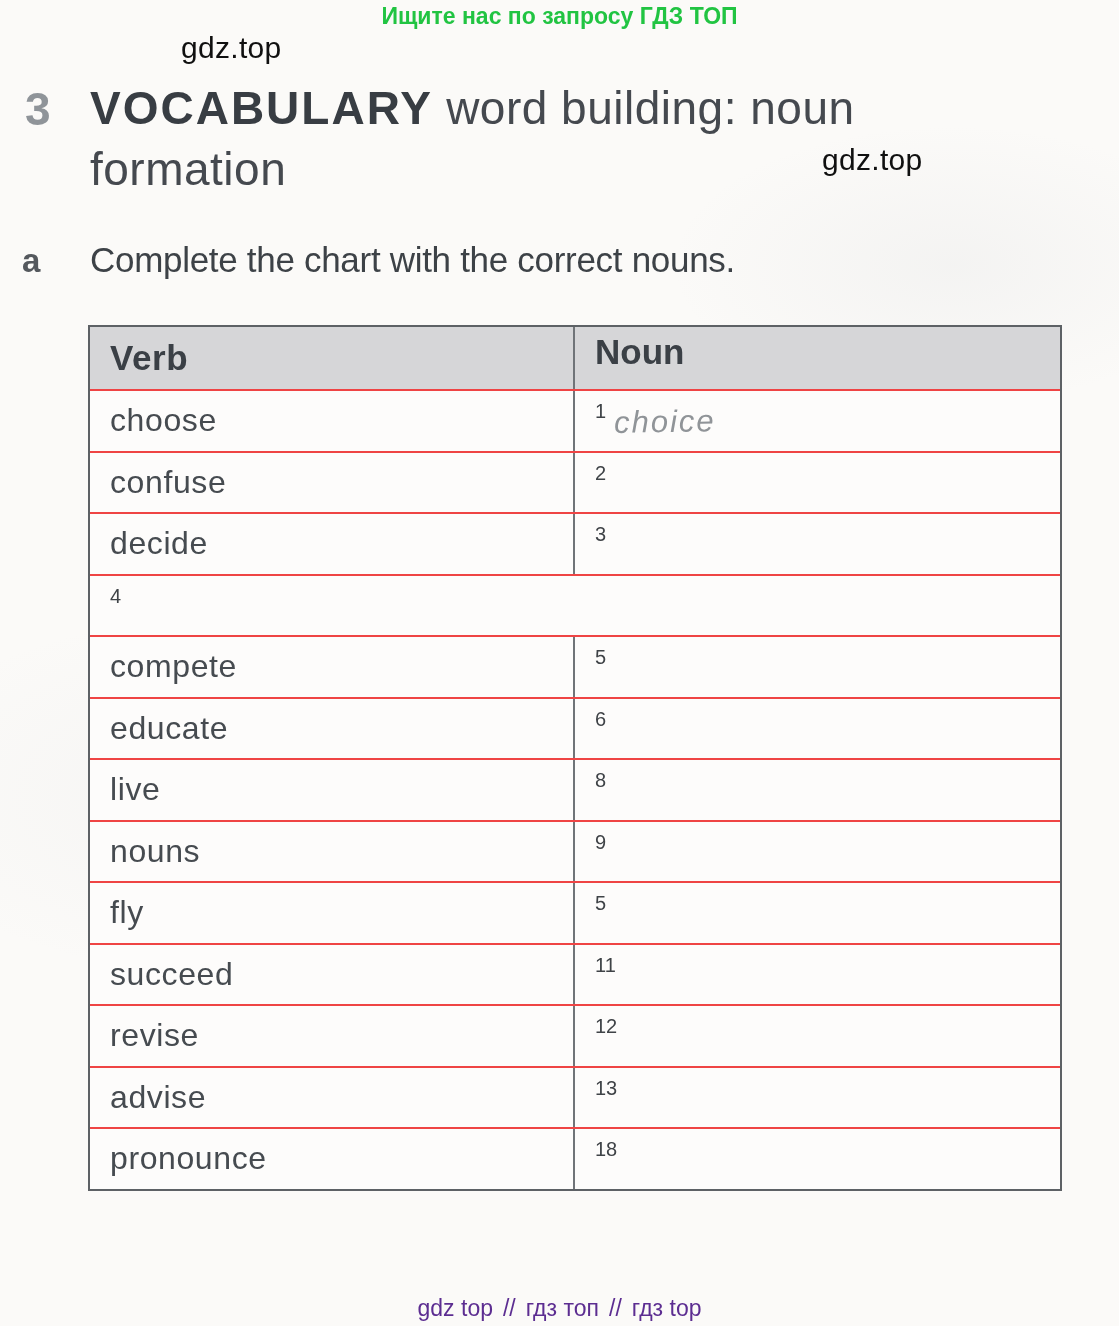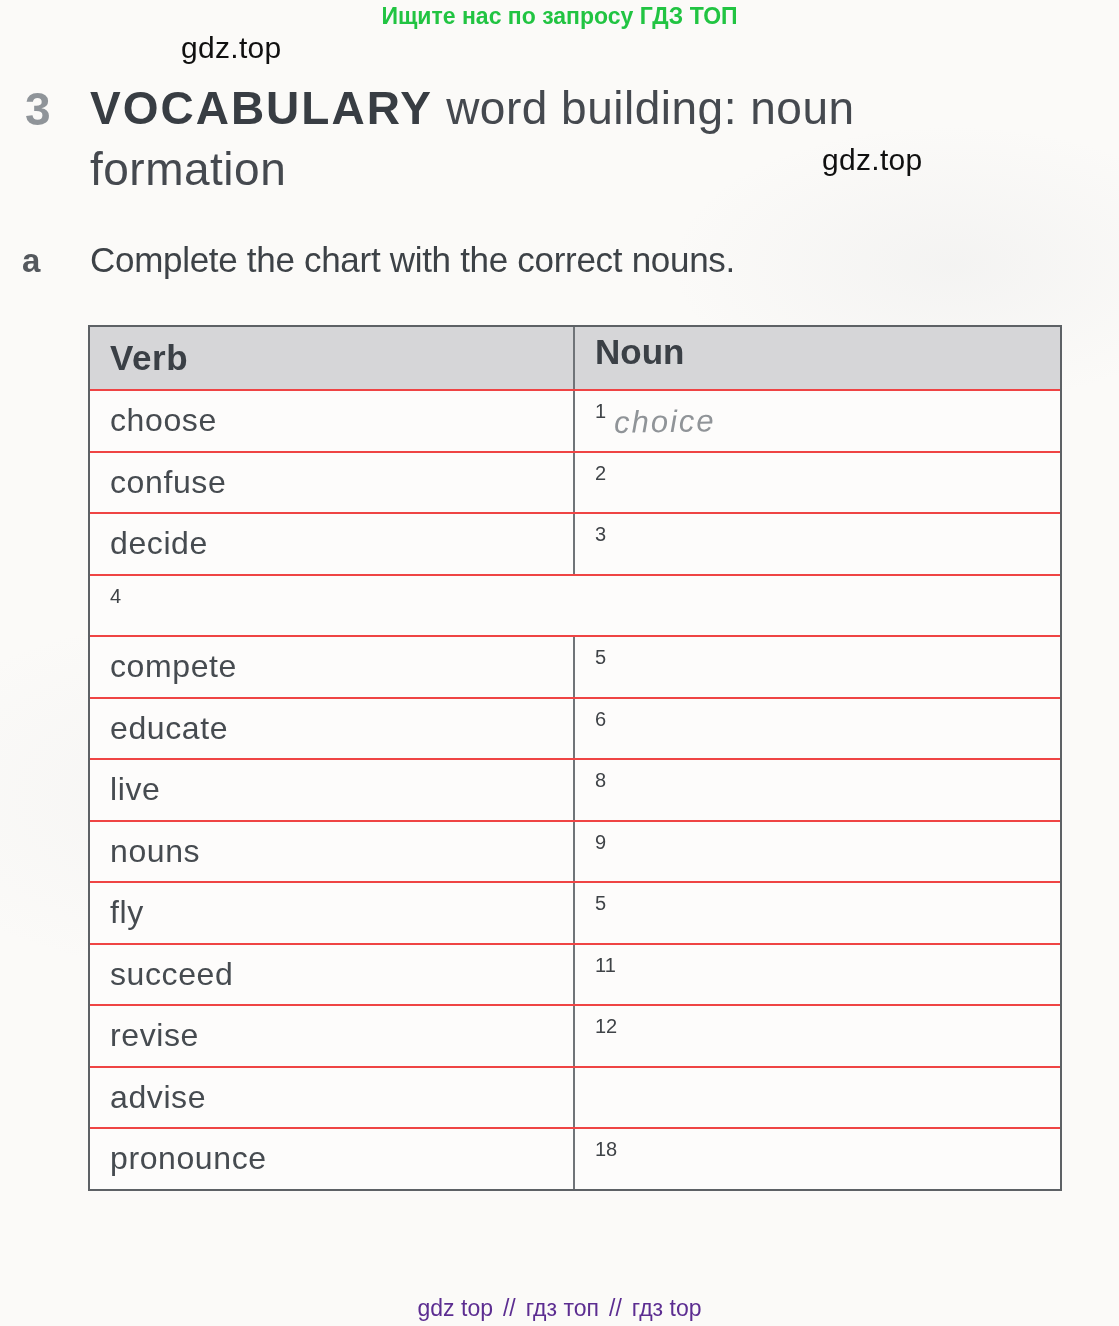--- a/index.html
+++ b/index.html
@@ -206,20 +206,24 @@
   </div>
   <div class="t-row">
     <div class="c-verb">revise</div>
     <div class="c-noun">
         <span class="num">12</span>
         <span class="answer"></span>
       </div>
   </div>
   <div class="t-row">
     <div class="c-verb">advise</div>
+    <div class="c-noun">
+        <span class="num">13</span>
+        <span class="answer"></span>
+      </div>
   </div>
   <div class="t-row">
     <div class="c-verb">pronounce</div>
     <div class="c-noun">
         <span class="num">18</span>
         <span class="answer"></span>
       </div>
   </div>
 </div>
 

